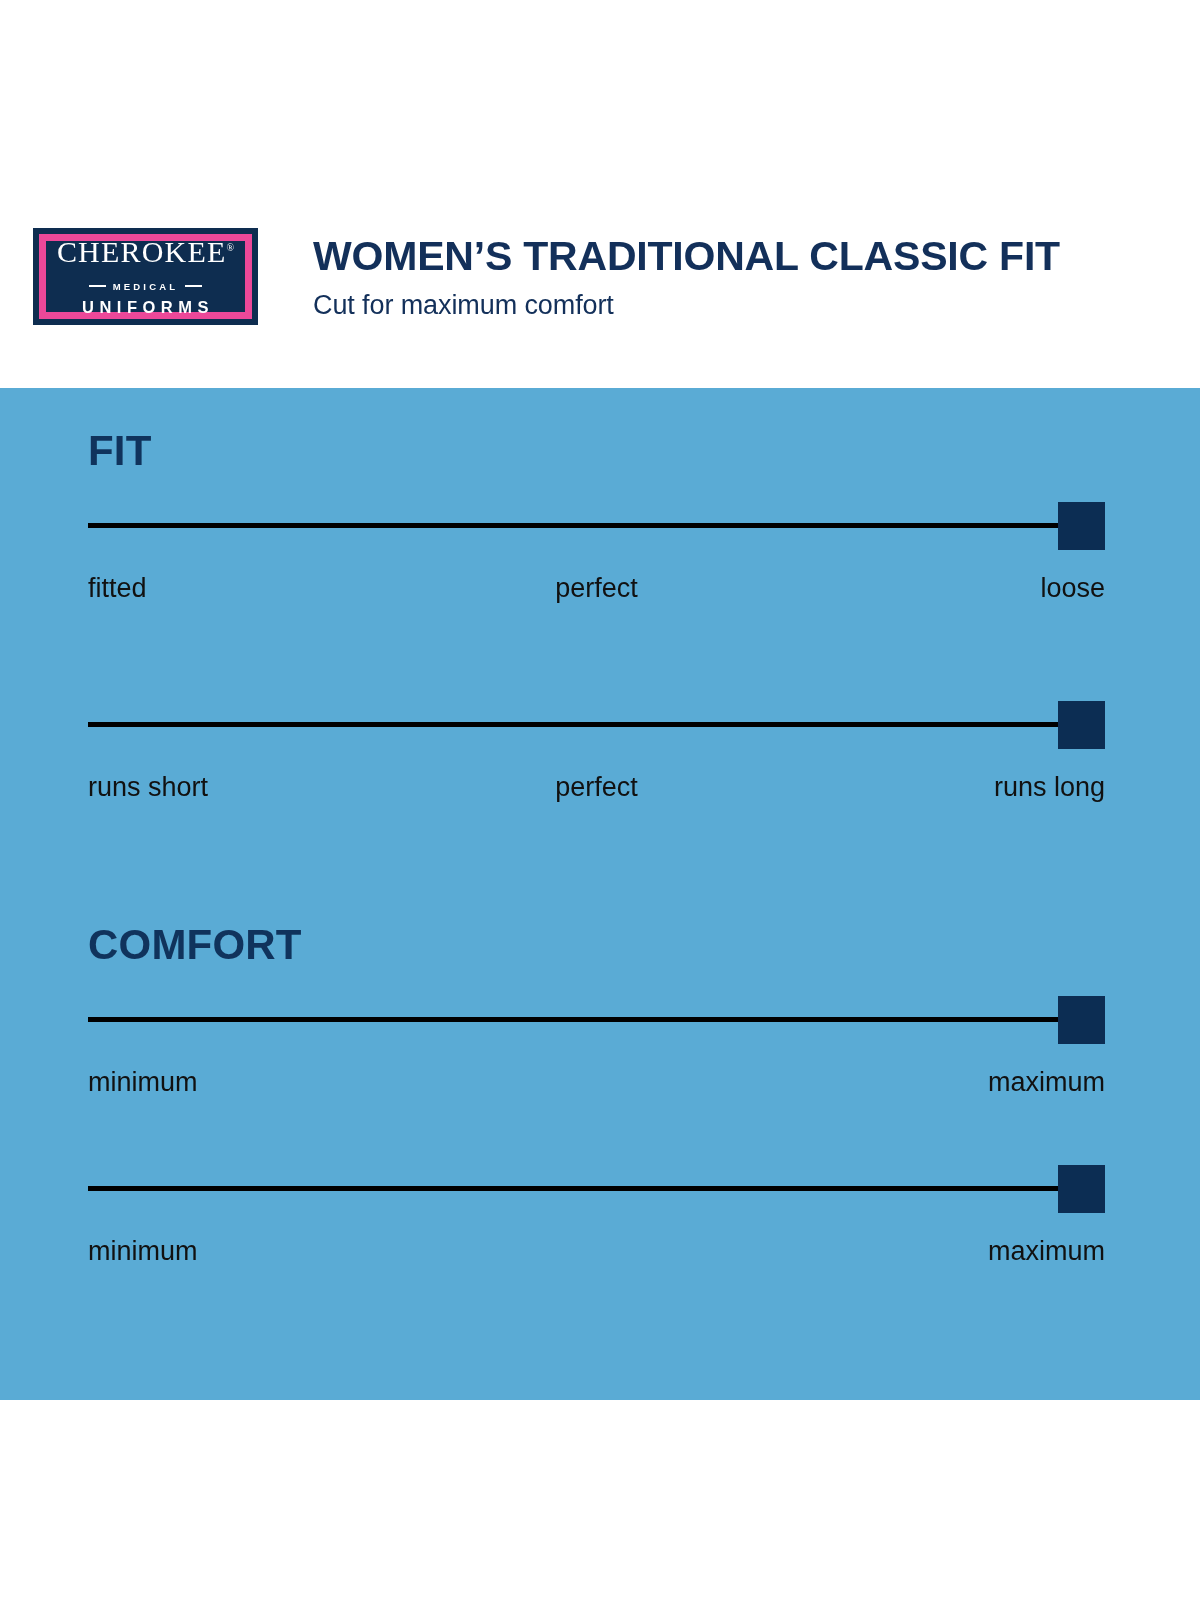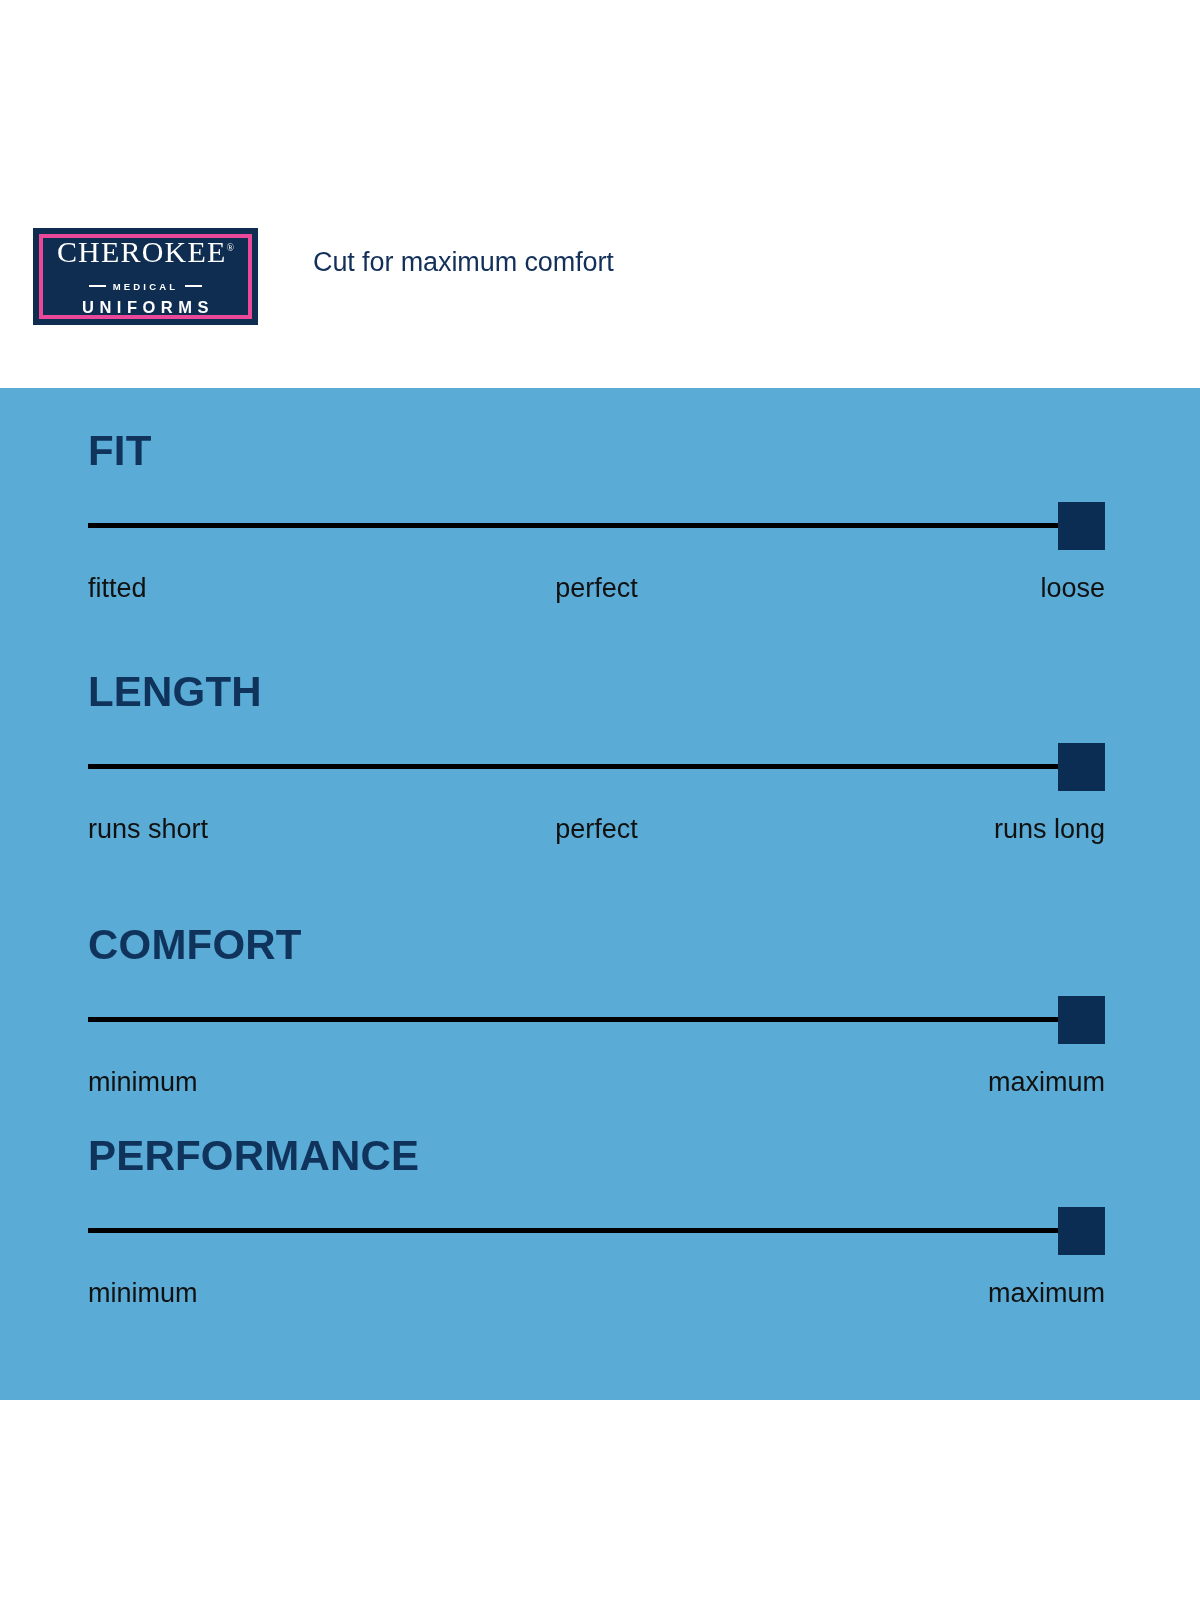--- a/index.html
+++ b/index.html
@@ -38,21 +38,21 @@
     top: 228px;
     width: 225px;
     height: 97px;
     background: #0e2d50;
     box-sizing: border-box;
     padding: 6px;
   }
   .logo-inner {
     width: 100%;
     height: 100%;
-    border: 4px solid #ec4899;
+    border: 7px solid #ec4899;
     box-sizing: border-box;
     display: flex;
     flex-direction: column;
     align-items: center;
     justify-content: center;
     color: #ffffff;
   }
   .logo-brand {
     font-family: "Liberation Serif", serif;
     font-size: 30px;
@@ -195,20 +195,21 @@
         <div class="logo-medical">
           <span class="rule"></span>
           <span>MEDICAL</span>
           <span class="rule"></span>
         </div>
         <div class="logo-uniforms">UNIFORMS</div>
       </div>
     </div>
 
     <div class="title-block">
+      <h1 class="main-title">WOMEN’S TRADITIONAL CLASSIC FIT</h1>
       <p class="sub-title">Cut for maximum comfort</p>
     </div>
 
   </div>
 
   <div class="panel">
 
     <div class="scale" id="scale-0">
       <h2 class="scale-title">FIT</h2>
       <div class="track-wrap">
@@ -216,21 +217,20 @@
         <div class="thumb" style="left:970px;"></div>
       </div>
       <div class="scale-labels">
         <span class="lbl-left">fitted</span>
         <span class="lbl-mid">perfect</span>
         <span class="lbl-right">loose</span>
       </div>
     </div>
 
     <div class="scale" id="scale-1">
-      <h2 class="scale-title">LENGTH</h2>
       <div class="track-wrap">
         <div class="track"></div>
         <div class="thumb" style="left:970px;"></div>
       </div>
       <div class="scale-labels">
         <span class="lbl-left">runs short</span>
         <span class="lbl-mid">perfect</span>
         <span class="lbl-right">runs long</span>
       </div>
     </div>
@@ -242,21 +242,20 @@
         <div class="thumb" style="left:970px;"></div>
       </div>
       <div class="scale-labels">
         <span class="lbl-left">minimum</span>
         <span class="lbl-mid"></span>
         <span class="lbl-right">maximum</span>
       </div>
     </div>
 
     <div class="scale" id="scale-3">
-      <h2 class="scale-title">PERFORMANCE</h2>
       <div class="track-wrap">
         <div class="track"></div>
         <div class="thumb" style="left:970px;"></div>
       </div>
       <div class="scale-labels">
         <span class="lbl-left">minimum</span>
         <span class="lbl-mid"></span>
         <span class="lbl-right">maximum</span>
       </div>
     </div>

